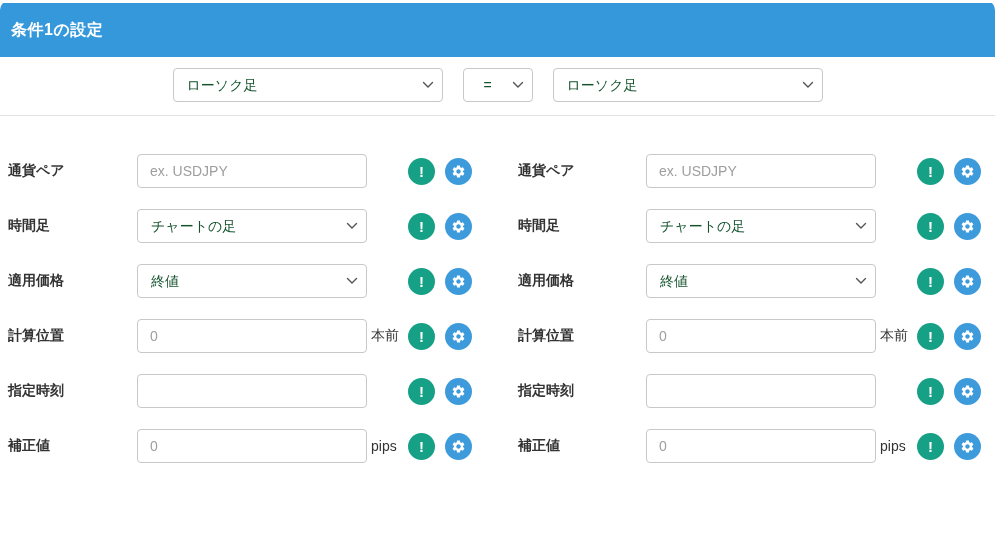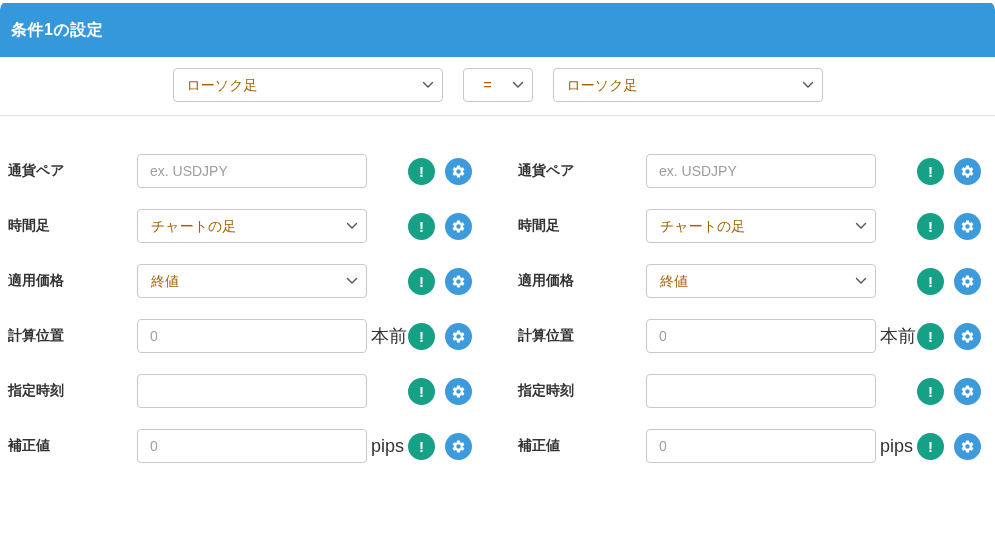--- a/index.html
+++ b/index.html
@@ -10,21 +10,21 @@
   .header { margin-top:3px; height:54px; background:#3498db; border-radius:4px 4px 0 0;
             display:flex; align-items:center; padding:0 11px; }
   .header-title { color:#ffffff; font-weight:bold; font-size:16px; letter-spacing:0.5px; }
 
   .comparison-row { display:flex; justify-content:center; align-items:center; gap:20px;
                     padding:11px 0 13px 0; border-bottom:1px solid #e2e2e2; }
 
   .select-wrap { position:relative; }
   .select-wrap select {
       width:100%; height:34px; border:1px solid #c8c8c8; border-radius:4px;
-      background:#fff; color:#a16207; font-size:14px; padding:0 26px 0 13px;
+      background:#fff; color:#14532d; font-size:14px; padding:0 26px 0 13px;
       appearance:none; -webkit-appearance:none; -moz-appearance:none;
       font-family:"Liberation Sans","DejaVu Sans",sans-serif; }
   .chevron { position:absolute; right:9px; top:50%; transform:translateY(-50%);
              pointer-events:none; line-height:0; }
 
   .operand-wrap { width:270px; }
   .operator-wrap { width:70px; }
   .operator-wrap select { padding:0 22px 0 20px; }
 
   .form-area { display:flex; padding-top:38px; padding-left:8px; }
@@ -34,21 +34,21 @@
   .form-row { display:flex; align-items:center; height:34px; margin-bottom:21px; }
   .form-label { width:129px; padding-right:6px; font-weight:bold; font-size:14px; color:#333; }
   .form-col.right .form-label { width:128px; }
 
   .field-wrap { width:230px; position:relative; }
   .text-input { width:100%; height:34px; border:1px solid #c8c8c8; border-radius:4px;
                 padding:0 12px; font-size:14px; color:#555; background:#fff;
                 font-family:"Liberation Sans","DejaVu Sans",sans-serif; }
   .text-input::placeholder { color:#9e9e9e; opacity:1; }
 
-  .suffix { width:41px; padding-left:4px; font-size:18px; color:#333; white-space:nowrap; }
+  .suffix { width:41px; padding-left:4px; font-size:14px; color:#333; white-space:nowrap; }
 
   .icon-btns { display:flex; gap:10px; align-items:center; }
   .circle-btn { width:27px; height:27px; border-radius:50%; border:none; padding:0;
                 display:flex; align-items:center; justify-content:center; cursor:pointer; }
   .circle-btn.alert { background:#16a085; }
   .circle-btn.alert span { color:#fff; font-weight:bold; font-size:15px; line-height:1; }
   .circle-btn.gear { background:#3d9bdc; }
   .circle-btn svg { display:block; }
 </style>
 </head>

